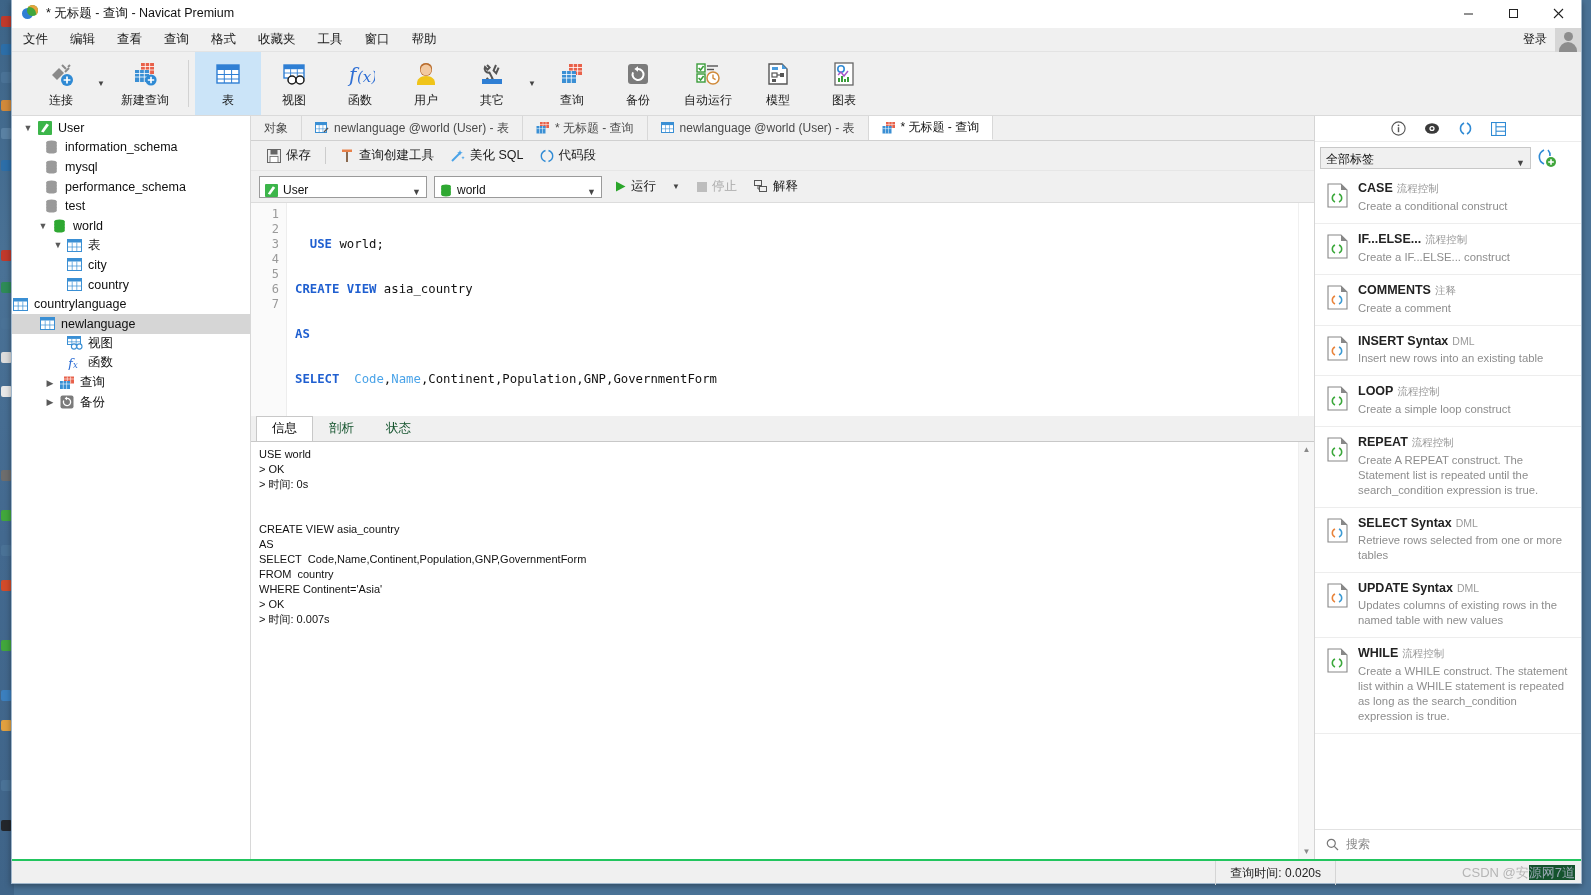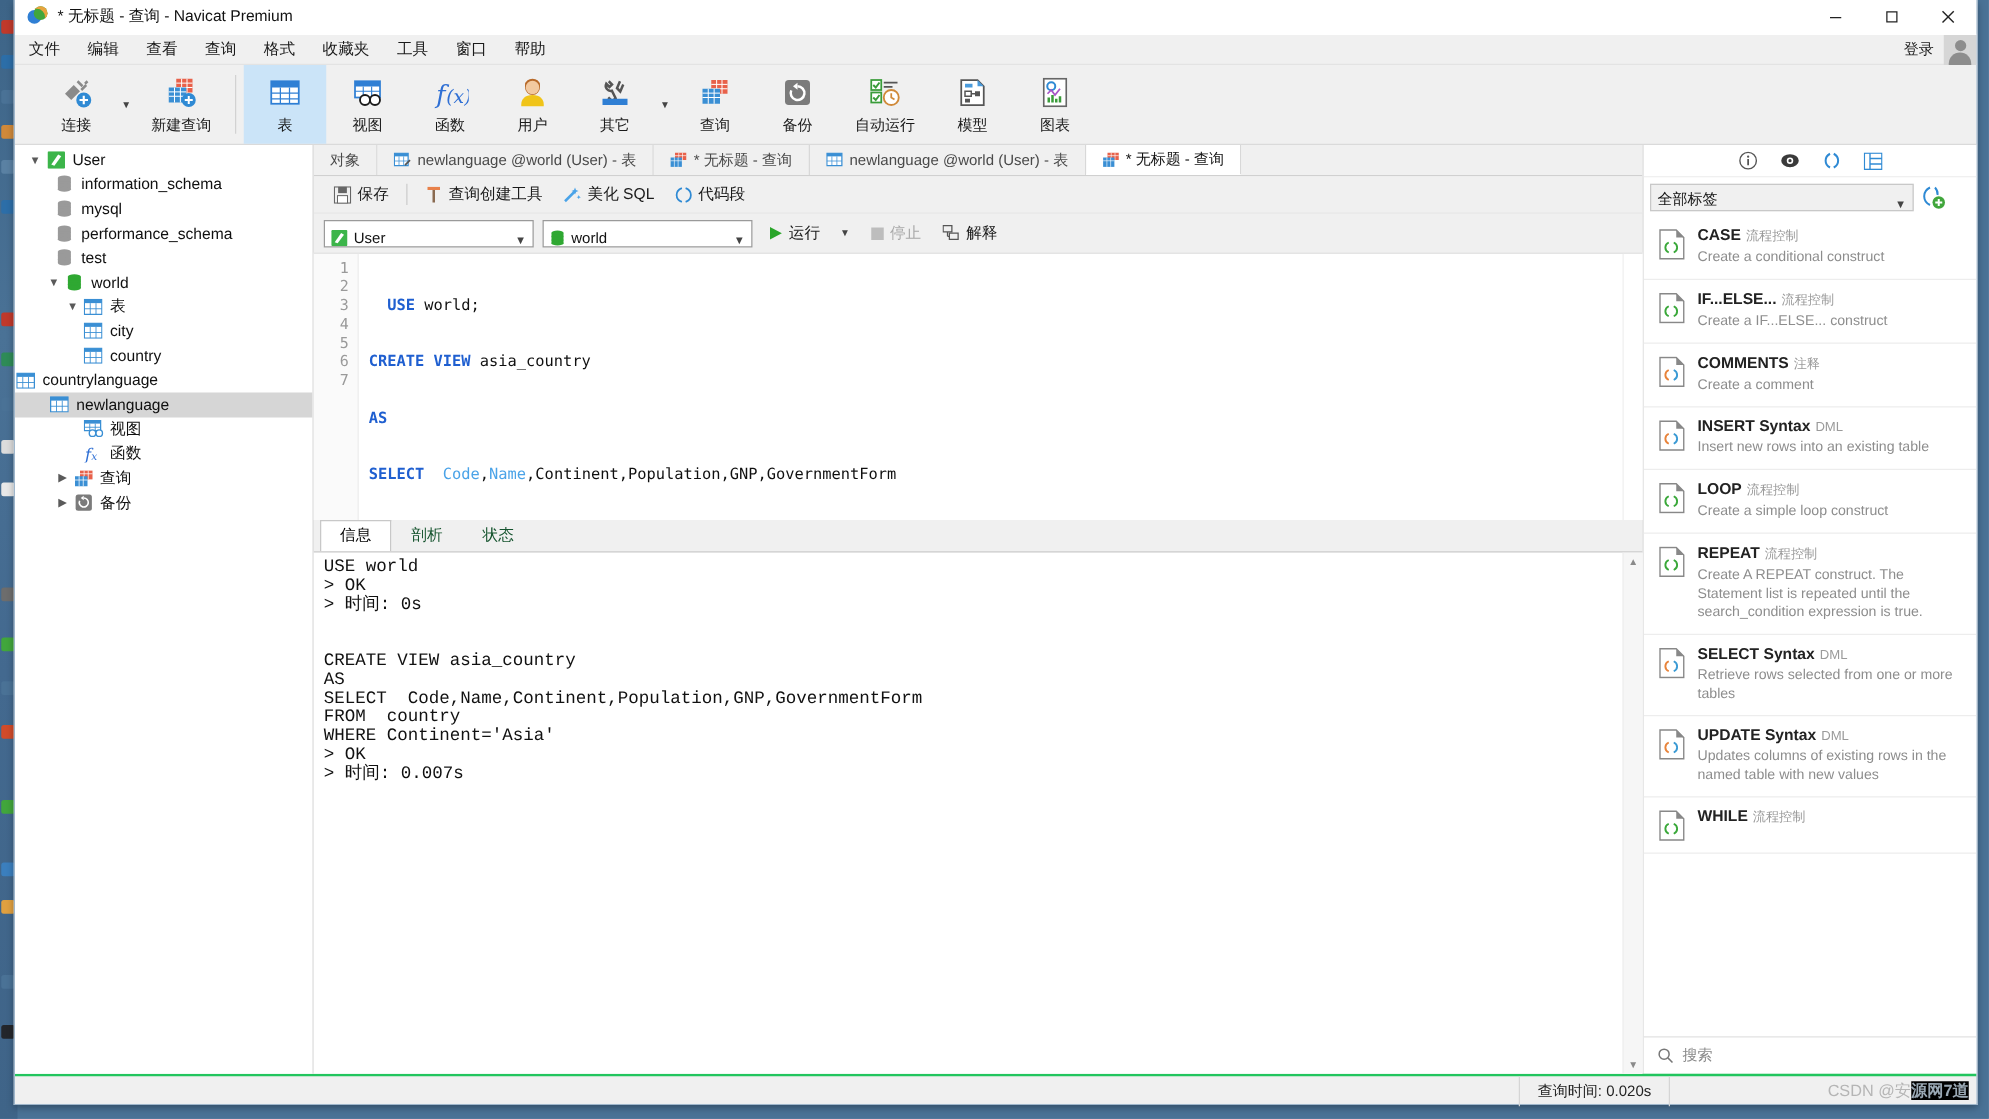--- a/index.html
+++ b/index.html
@@ -200,22 +200,22 @@
     font-size: 12.5px; color: #14532d; padding: 3px 15px 4px 15px; cursor: default;
     border: 1px solid transparent; border-bottom: none; white-space: nowrap;
   }
   .rtab.active { background: #fff; border-color: #c8c8c8; color: #000; }
   #res-body {
     flex: 1 1 auto; background: #fff; border-top: 1px solid #c8c8c8;
     position: relative; overflow: hidden; display: flex;
   }
   #res-text {
     flex: 1 1 auto; padding: 5px 0 0 8px;
-    font-family: Liberation Mono, monospace;
-    font-size: 14px; line-height: 15px; color: #111; white-space: pre;
+    font-family: Liberation Sans, sans-serif;
+    font-size: 11px; line-height: 15px; color: #111; white-space: pre;
   }
   #res-vscroll {
     width: 16px; flex: 0 0 16px; background: #f6f6f6; border-left: 1px solid #eee;
     display: flex; flex-direction: column; justify-content: space-between; align-items: center;
     padding: 3px 0;
   }
   .sbarrow { font-size: 8px; color: #8a8a8a; }
 
   
   #right-pane {
@@ -250,21 +250,21 @@
 
   
   #statusbar {
     height: 18px; flex: 0 0 24px; background: #f0f0f0; border-top: 2px solid #22c55e;
     display: flex; align-items: flex-start; font-size: 12px; color: #222;
   }
   #sb-left { flex: 1 1 auto; }
   #sb-qtime { padding: 0 14px; border-left: 1px solid #d5d5d5; border-right: 1px solid #d5d5d5; height: 24px; display:flex; align-items:center;}
   #sb-right { width: 245px; height: 24px; display: flex; align-items: center; justify-content: flex-end; padding-right: 6px; }
   #watermark { font-size: 13px; color: #b5b5b5; white-space: nowrap; position: relative; }
-  #wm-sel { background: #000000; color: #9aa8b4; font-weight: bold; }
+  #wm-sel { background: #14532d; color: #9aa8b4; }
 
   svg { display: block; }
 </style>
 </head>
 <body>
 
 <div id="desktop-strip">
   <div class="desk-ico" style="top:16px;background:#c0392b;"></div>
   <div class="desk-ico" style="top:44px;background:#2c6ea8;"></div>
   <div class="desk-ico" style="top:72px;background:#4a7296;"></div>
@@ -1167,20 +1167,21 @@
           <div class="snip-ico">
             <svg width="21" height="25" viewBox="0 0 21 25">
                 <path d="M1 1 h13 l6 6 v17 h-19 z" fill="#fff" stroke="#888" stroke-width="1.1"></path>
                 <path d="M14 1 v6 h6 z" fill="#888"></path>
                 <path d="M8 11 a5 4.5 0 0 0 0 8" fill="none" stroke="#3aa83a" stroke-width="1.5"></path>
                 <path d="M12 11 a5 4.5 0 0 1 0 8" fill="none" stroke="#3aa83a" stroke-width="1.5"></path>
               </svg>
           </div>
           <div class="snip-body">
             <div class="snip-title"><span>WHILE</span><span class="snip-tag">流程控制</span></div>
+            <div class="snip-desc">Create a WHILE construct. The statement list within a WHILE statement is repeated as long as the search_condition expression is true.</div>
           </div>
         </div>
       </div>
 
       <div id="rp-search">
         <span>
           <svg width="13" height="13" viewBox="0 0 13 13">
               <circle cx="5.3" cy="5.3" r="4" fill="none" stroke="#777" stroke-width="1.2"></circle>
               <line x1="8.3" y1="8.3" x2="12" y2="12" stroke="#777" stroke-width="1.2"></line>
             </svg>

